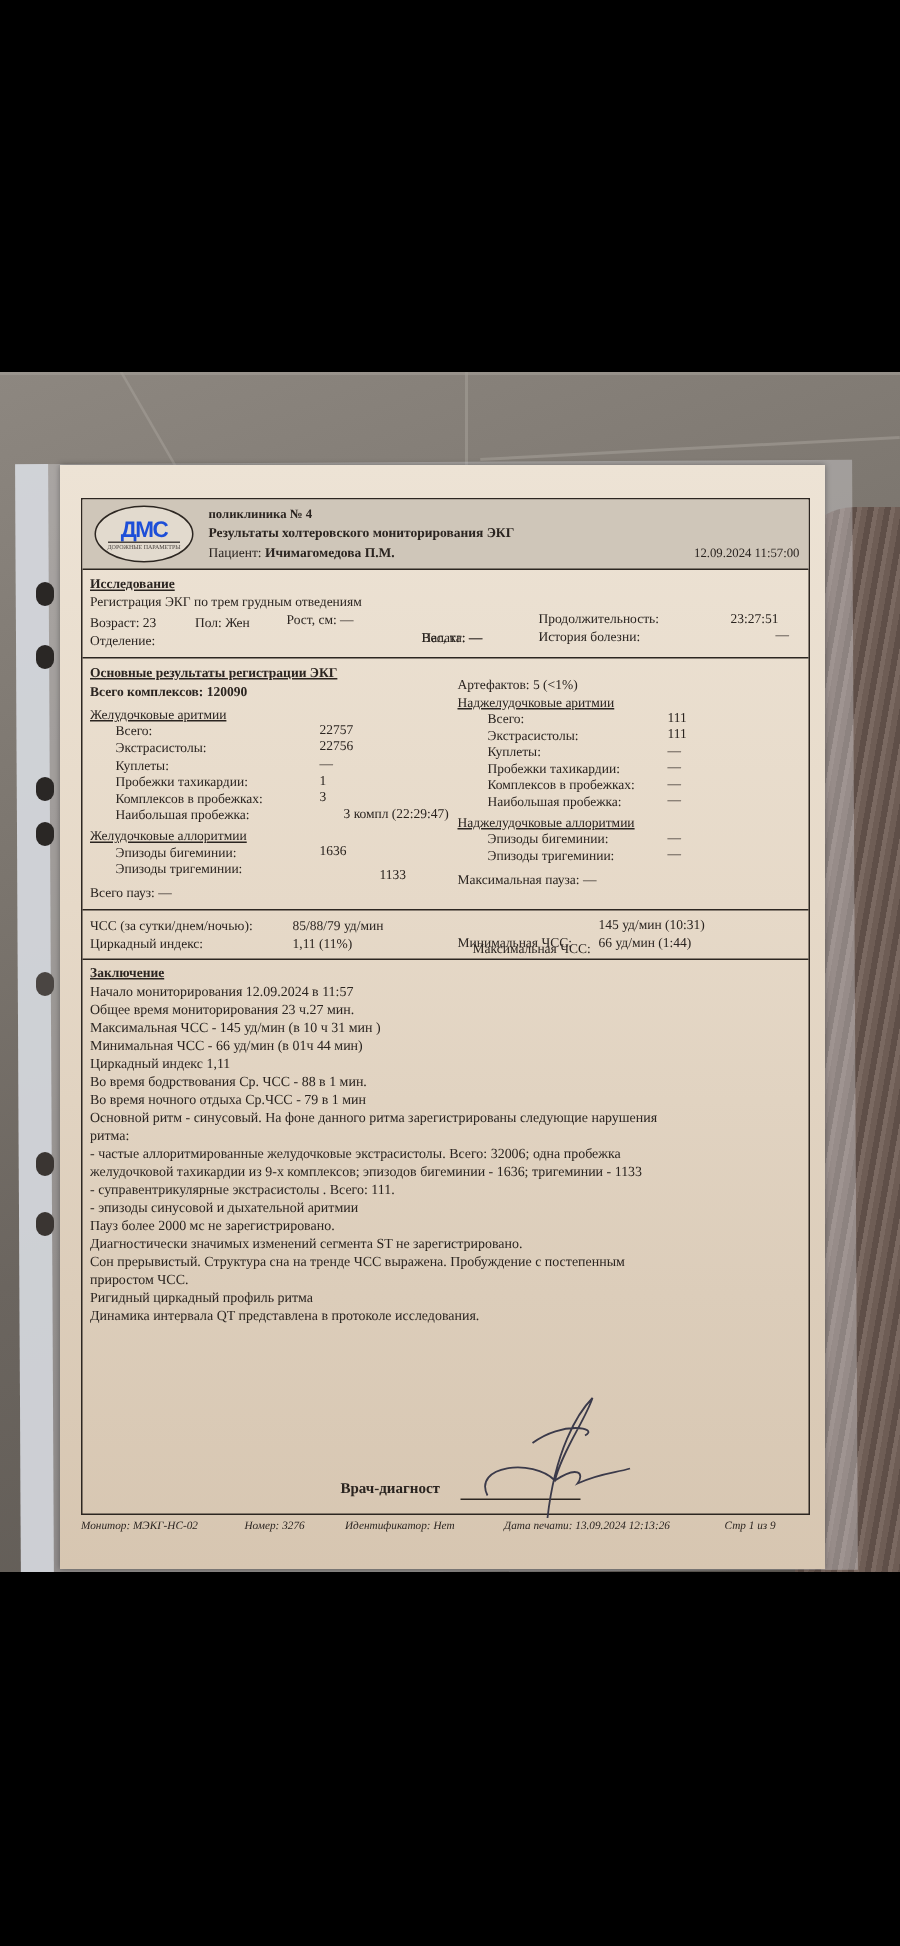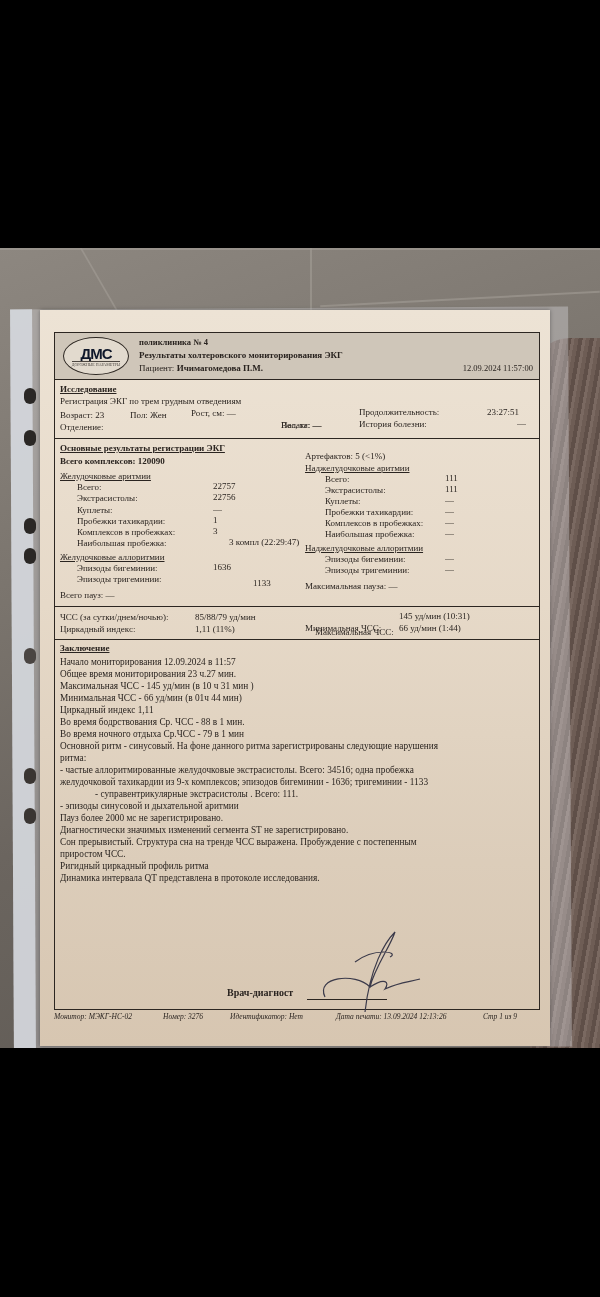--- a/index.html
+++ b/index.html
@@ -12,21 +12,21 @@
   .sleeve{position:absolute;left:12px;top:60px;width:536px;height:740px;background:rgba(230,230,235,.35);
     border-left:22px solid rgba(215,218,225,.85);transform:rotate(-0.3deg);}
   .hole{position:absolute;left:24px;width:12px;height:16px;border-radius:6px;background:#2a2725;}
   .paper{position:absolute;left:40px;top:62px;width:510px;height:736px;
     background:linear-gradient(180deg,#ede3d5 0%,#e6d9c8 40%,#dccdba 75%,#d7c6b1 100%);
     box-shadow:0 0 4px rgba(0,0,0,.35);}
   .frame{position:absolute;left:14px;top:22px;width:484px;height:676px;border:1.4px solid #2c2621;}
   .hdr{position:absolute;left:0;top:0;width:484px;height:46px;background:#cfc6b9;border-bottom:1.4px solid #2c2621;}
   .logo{position:absolute;left:8px;top:4px;width:64px;height:36px;border:1.5px solid #2c2621;border-radius:50%;
     background:#e2dace;display:flex;flex-direction:column;align-items:center;justify-content:center;}
-  .logo-mark{font-family:"Liberation Sans",sans-serif;font-weight:bold;font-size:15px;color:#0f172a;letter-spacing:-1px;line-height:15px;}
+  .logo-mark{font-family:"Liberation Sans",sans-serif;font-weight:bold;font-size:15px;color:#1d4ed8;letter-spacing:-1px;line-height:15px;}
   .logo-sub{font-size:4px;color:#4b4540;border-top:1px solid #4b4540;line-height:5px;}
   .h1{position:absolute;left:84px;top:4px;font-size:8.5px;font-weight:bold;}
   .h2{position:absolute;left:84px;top:17px;font-size:9px;font-weight:bold;}
   .h3{position:absolute;left:84px;top:30px;font-size:9px;}
   .h3 b{font-weight:bold;}
   .hdate{position:absolute;right:6px;top:30px;font-size:8.5px;}
   .sec{position:absolute;left:0;width:484px;border-bottom:1.4px solid #2c2621;}
   .t{position:absolute;font-size:9px;white-space:nowrap;}
   .b{font-weight:bold;}
   .u{text-decoration:underline;}
@@ -150,23 +150,23 @@
         <div class="t b u" style="left:5px;top:310px;">Заключение</div>
         <div class="ct" style="top:324px;">Начало мониторирования 12.09.2024 в 11:57</div>
         <div class="ct" style="top:336px;">Общее время мониторирования 23 ч.27 мин.</div>
         <div class="ct" style="top:348px;">Максимальная ЧСС - 145 уд/мин (в 10 ч 31 мин )</div>
         <div class="ct" style="top:360px;">Минимальная ЧСС - 66 уд/мин (в 01ч 44 мин)</div>
         <div class="ct" style="top:372px;">Циркадный индекс 1,11</div>
         <div class="ct" style="top:384px;">Во время бодрствования  Ср. ЧСС - 88 в 1 мин.</div>
         <div class="ct" style="top:396px;">Во время ночного отдыха   Ср.ЧСС - 79 в 1 мин</div>
         <div class="ct" style="top:408px;">Основной ритм - синусовый. На фоне данного ритма зарегистрированы следующие нарушения</div>
         <div class="ct" style="top:420px;">ритма:</div>
-        <div class="ct" style="top:432px;">-  частые аллоритмированные  желудочковые экстрасистолы.  Всего: 34516;  одна пробежка</div>
+        <div class="ct" style="top:432px;">-  частые аллоритмированные  желудочковые экстрасистолы.  Всего: 32006;  одна пробежка</div>
         <div class="ct" style="top:444px;">желудочковой тахикардии из 9-х комплексов; эпизодов бигеминии - 1636; тригеминии - 1133</div>
-        <div class="ct" style="top:456px;margin-left:35px;">-  суправентрикулярные экстрасистолы . Всего: 111.</div>
+        <div class="ct" style="top:456px;">-  суправентрикулярные экстрасистолы . Всего: 111.</div>
         <div class="ct" style="top:468px;">-  эпизоды синусовой и дыхательной аритмии</div>
         <div class="ct" style="top:480px;">Пауз более 2000 мс не зарегистрировано.</div>
         <div class="ct" style="top:492px;">Диагностически значимых изменений сегмента ST не зарегистрировано.</div>
         <div class="ct" style="top:504px;">Сон прерывистый. Структура сна на тренде ЧСС выражена. Пробуждение с постепенным</div>
         <div class="ct" style="top:516px;">приростом ЧСС.</div>
         <div class="ct" style="top:528px;">Ригидный циркадный профиль ритма</div>
         <div class="ct" style="top:540px;">Динамика интервала QT представлена в протоколе исследования.</div>
 
         <div class="t b" style="left:172px;top:654px;font-size:10px;">Врач-диагност</div>
         <div style="position:absolute;left:252px;top:666px;width:80px;border-top:1px solid #2c2621;"></div>

